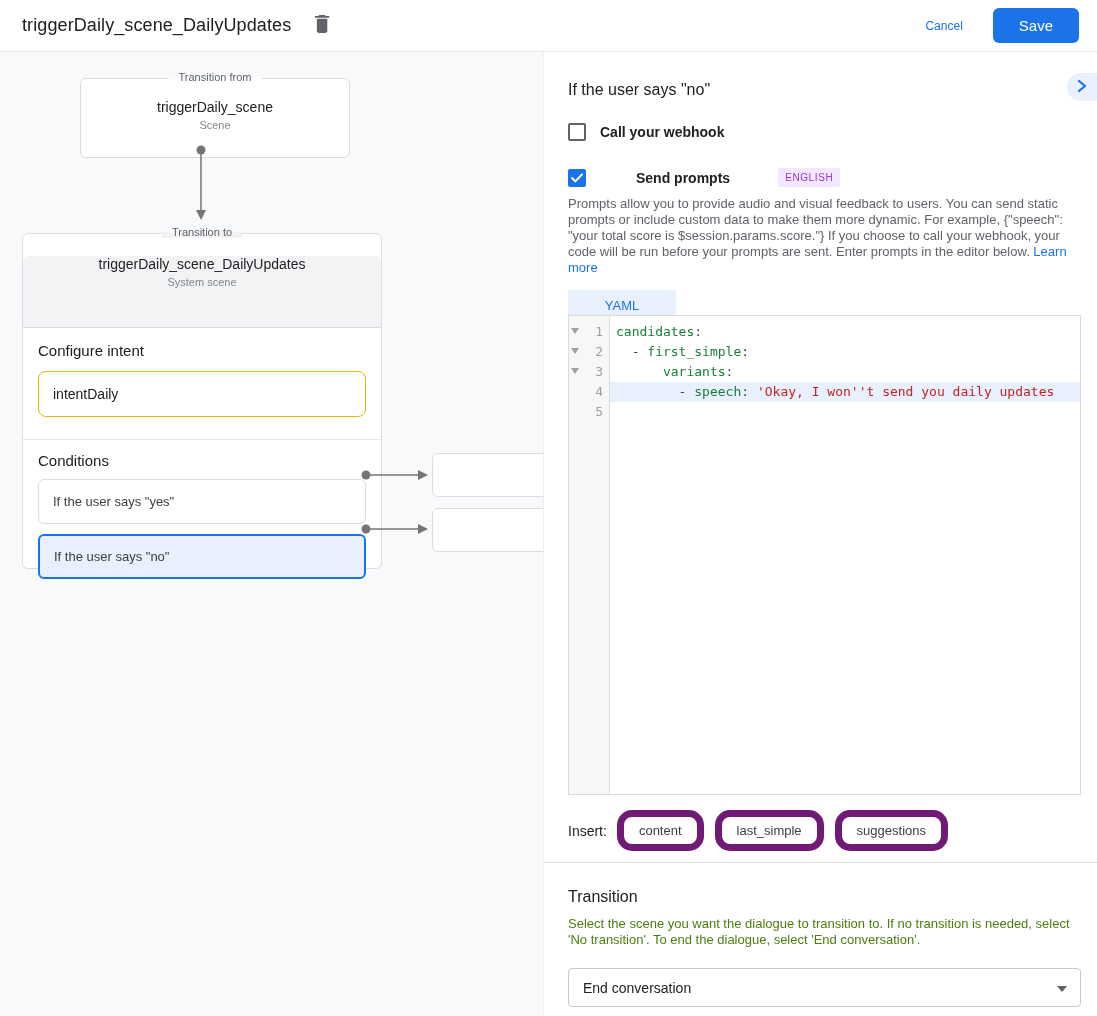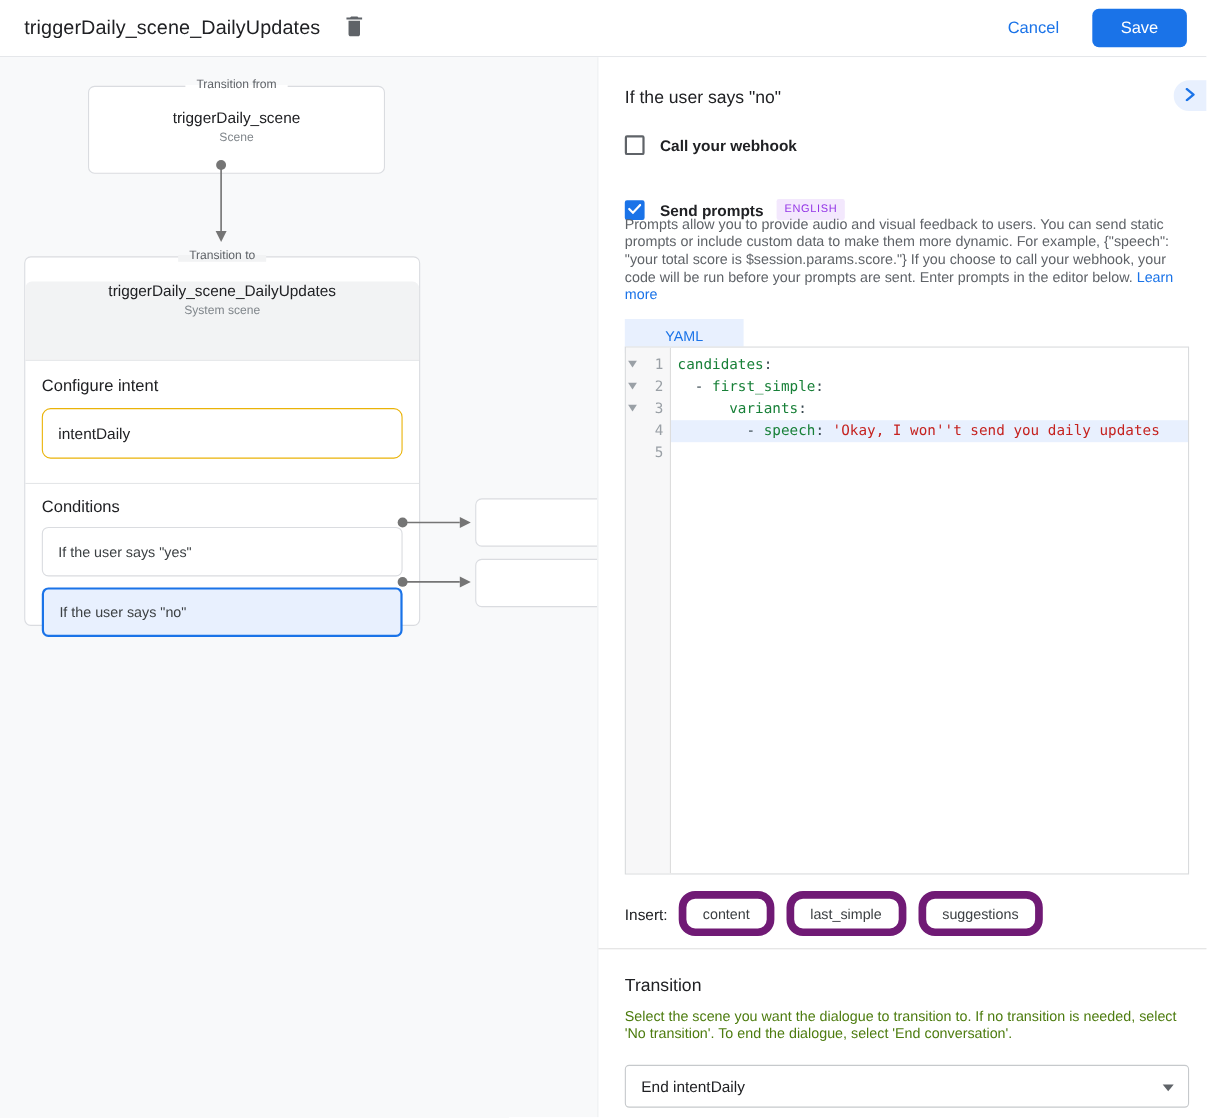--- a/index.html
+++ b/index.html
@@ -4,21 +4,21 @@
 <style>
   * { margin:0; padding:0; box-sizing:border-box; }
   html,body { width:1097px; height:1016px; font-family:"Liberation Sans", sans-serif; background:#fff; }
   .app { position:relative; width:1097px; height:1016px; overflow:hidden; background:#fff; }
 
   
   .topbar { position:absolute; left:0; top:0; width:1097px; height:52px; background:#fff; border-bottom:1px solid #e3e5e8; display:flex; align-items:center; }
   .topbar-title { margin-left:22px; font-size:18px; color:#202124; font-weight:500; letter-spacing:.1px; }
   .trash-btn { margin-left:18px; width:26px; height:26px; border:none; background:transparent; cursor:pointer; display:flex; align-items:center; justify-content:center; }
   .topbar-actions { margin-left:auto; display:flex; align-items:center; margin-right:18px; }
-  .cancel-btn { border:none; background:transparent; color:#1a73e8; font-size:15px; font-weight:500; padding:8px 14px; cursor:pointer; }
+  .cancel-btn { border:none; background:transparent; color:#1a73e8; font-size:12px; font-weight:500; padding:8px 14px; cursor:pointer; }
   .save-btn { margin-left:16px; background:#1a73e8; color:#fff; border:none; border-radius:6px; font-size:15px; font-weight:500; padding:9px 26px; cursor:pointer; }
 
   
   .canvas { position:absolute; left:0; top:52px; width:543px; height:964px; background:#f8f9fa; overflow:hidden; }
   .legend { position:absolute; top:-8px; left:50%; transform:translateX(-50%); font-size:11px; color:#5f6368; padding:0 10px; white-space:nowrap; }
   .from-box { position:absolute; left:80px; top:26px; width:270px; height:80px; background:#fff; border:1px solid #dadce0; border-radius:6px; text-align:center; }
   .from-box .legend { background:linear-gradient(#f8f9fa 50%, #ffffff 50%); }
   .node-title { margin-top:20px; font-size:14px; color:#202124; }
   .node-sub { margin-top:4px; font-size:11px; color:#80868b; }
 
@@ -151,21 +151,21 @@
             <path d="M2 1 L8 6 L2 11" stroke="#1a73e8" stroke-width="2.2" fill="none" stroke-linecap="round" stroke-linejoin="round"></path>
           </svg>
       </span>
     </button>
 
     <div class="check-row" style="top:71px;">
       <span class="checkbox"></span>
       <span class="check-label">Call your webhook</span>
     </div>
 
-    <div class="check-row" style="top:129px;">
+    <div class="check-row" style="top:116px;gap:36px;">
       <span class="checkbox checked">
         <span>
           <svg width="12" height="10" viewBox="0 0 12 10">
               <path d="M1 5 L4.4 8.4 L11 1.4" stroke="#fff" stroke-width="2" fill="none" stroke-linecap="round"></path>
             </svg>
         </span>
       </span>
       <span class="check-label">Send prompts</span>
       <span class="lang-badge">ENGLISH</span>
     </div>
@@ -210,18 +210,18 @@
     <div class="insert-row">
       <span class="insert-label">Insert:</span>
       <span id="chips-container"><button class="chip">content</button><button class="chip">last_simple</button><button class="chip">suggestions</button></span>
     </div>
 
     <div class="panel-divider"></div>
 
     <div class="transition-title">Transition</div>
     <div class="transition-desc">Select the scene you want the dialogue to transition to. If no transition is needed, select 'No transition'. To end the dialogue, select 'End conversation'.</div>
     <div class="dropdown">
-      <span class="dropdown-value">End intentDaily</span>
+      <span class="dropdown-value">End conversation</span>
       <span class="dropdown-caret"></span>
     </div>
   </div>
 
 </div>
 
 </body></html>

